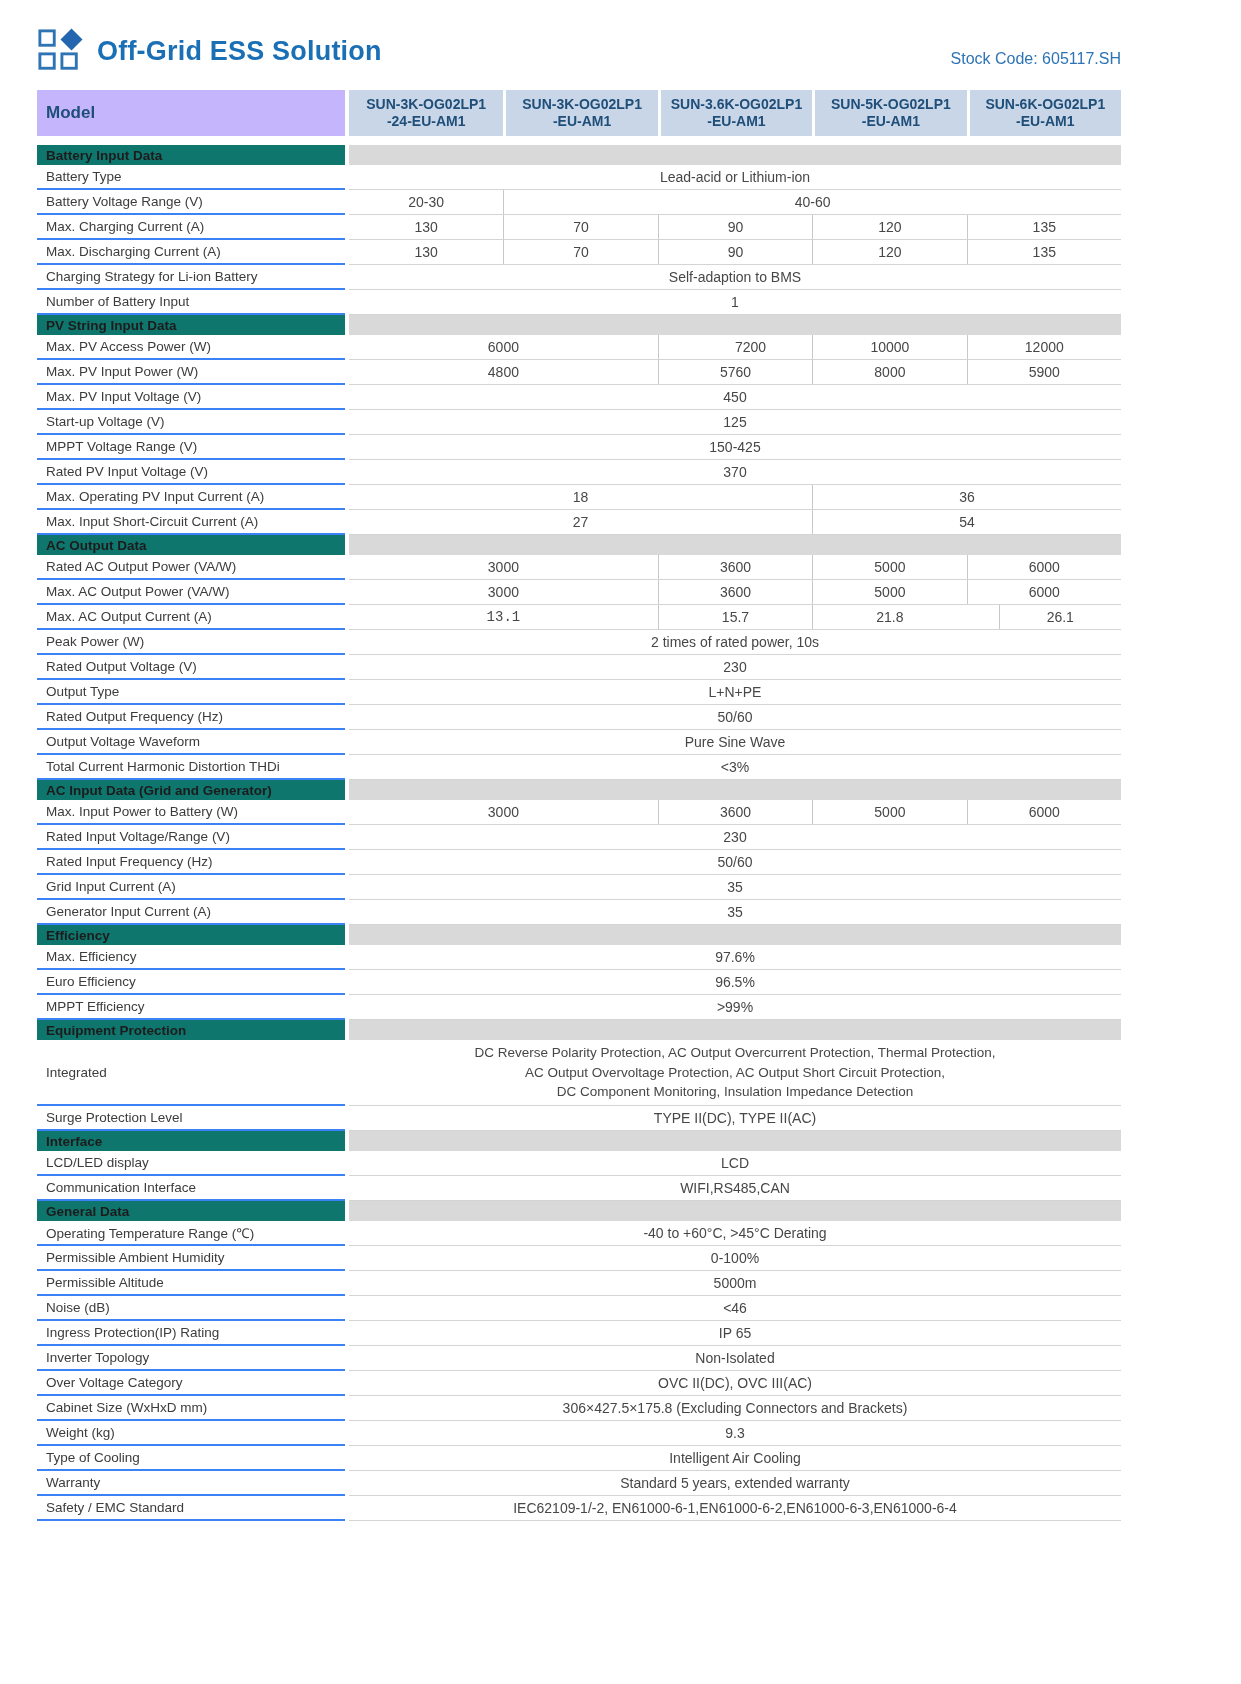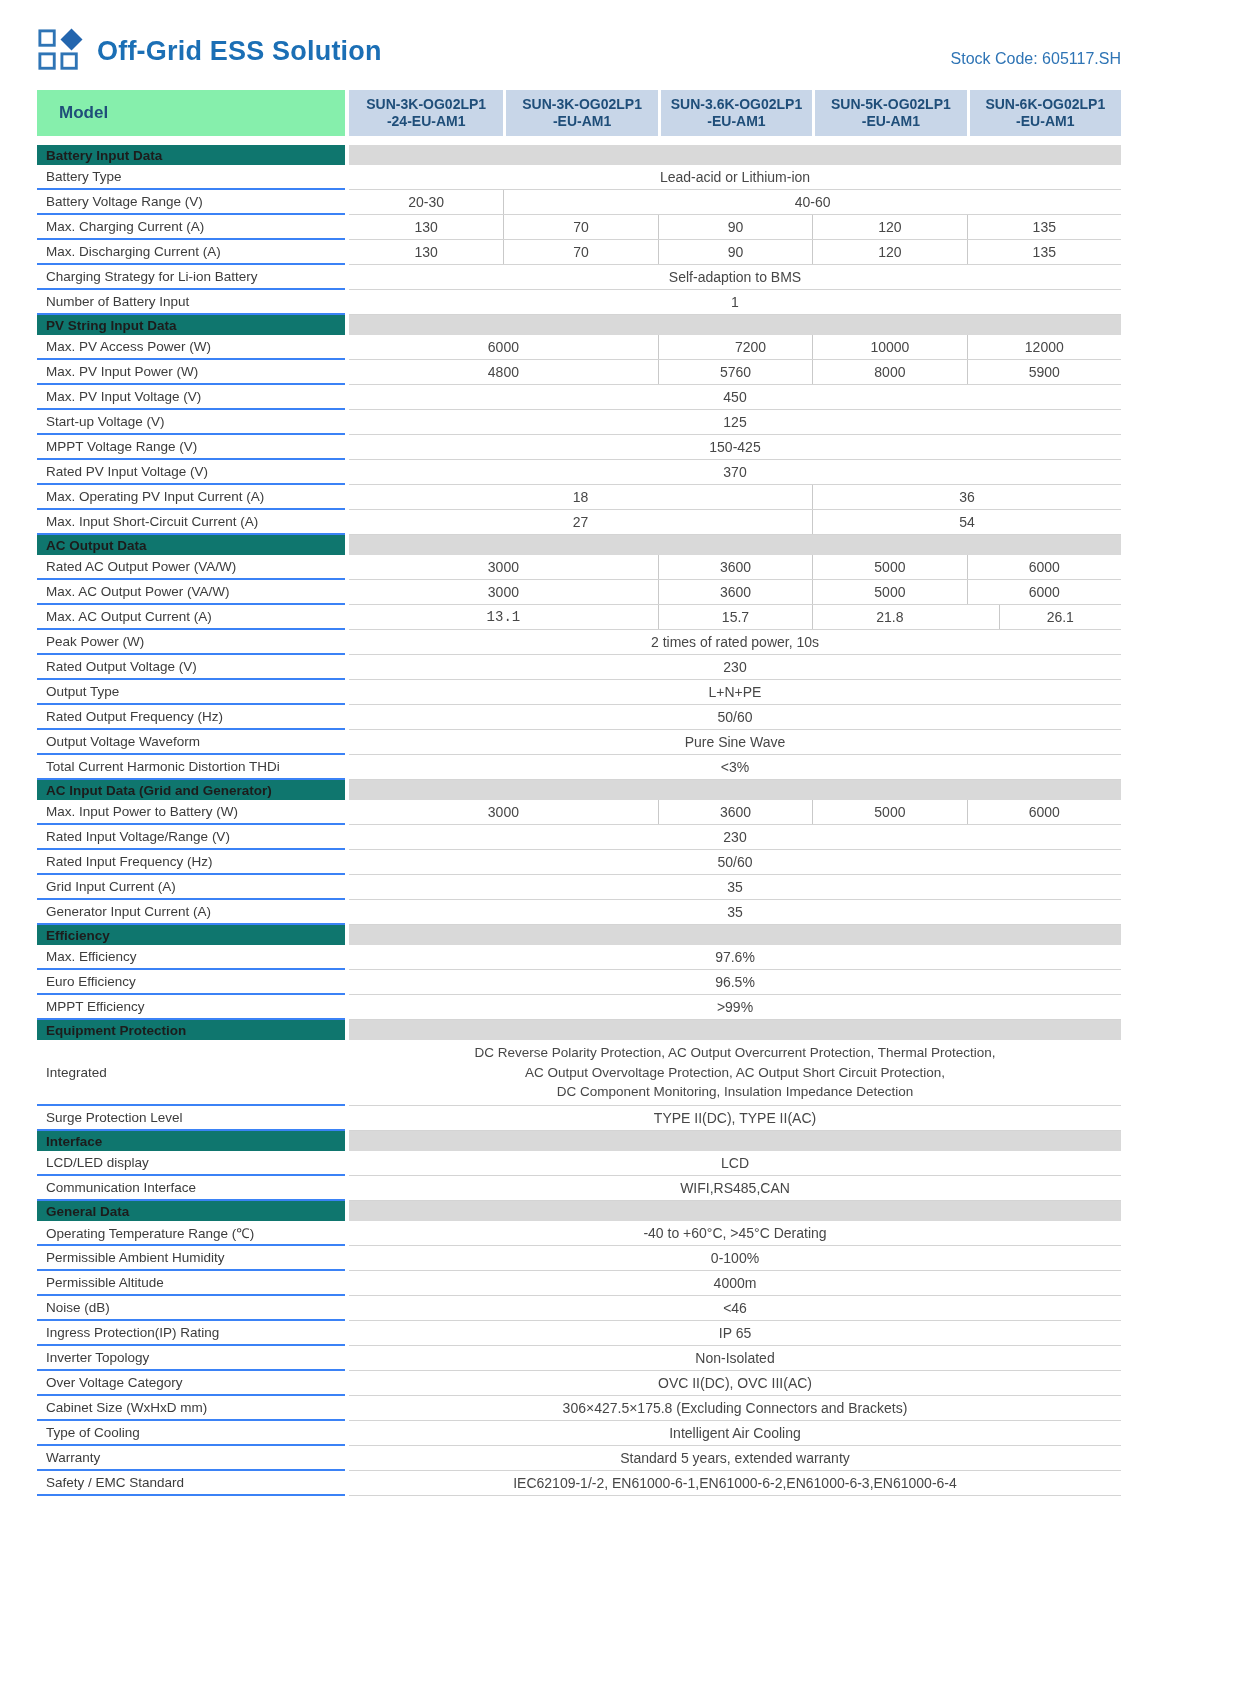--- a/index.html
+++ b/index.html
@@ -23,23 +23,23 @@
   .stock-code { align-self:flex-end; padding-bottom:6px; font-size:16px; color:#2e74b5; }
 
   
   .spec-table { width:100%; }
   .col-gap { width:4px; flex:0 0 4px; background:#ffffff; }
 
   
   .model-row { display:flex; height:46px; margin-bottom:9px; }
   .model-label {
     width:308px; flex:0 0 308px;
-    background:#86efac; color:#1f4e79;
+    background:#c4b5fd; color:#1f4e79;
     font-size:17px; font-weight:bold;
-    display:flex; align-items:center; padding-left:22px;
+    display:flex; align-items:center; padding-left:9px;
   }
   .model-cells {
     flex:1; background:#c8d6e8;
     display:grid; grid-template-columns:repeat(5,1fr);
   }
   .model-cell {
     display:flex; flex-direction:column; align-items:center; justify-content:center;
     color:#1f4e79; font-weight:bold; font-size:14px; line-height:17px; text-align:center;
   }
   .model-cell + .model-cell { border-left:3px solid #ffffff; }
@@ -450,21 +450,21 @@
           <div class="row-label">Permissible Ambient Humidity</div>
           <div class="col-gap"></div>
           <div class="row-data">
             <div class="row-cell" style="grid-column: span 5;">0-100%</div>
           </div>
         </div>
         <div class="spec-row">
           <div class="row-label">Permissible Altitude</div>
           <div class="col-gap"></div>
           <div class="row-data">
-            <div class="row-cell" style="grid-column: span 5;">4000m</div>
+            <div class="row-cell" style="grid-column: span 5;">5000m</div>
           </div>
         </div>
         <div class="spec-row">
           <div class="row-label">Noise (dB)</div>
           <div class="col-gap"></div>
           <div class="row-data">
             <div class="row-cell" style="grid-column: span 5;">&lt;46</div>
           </div>
         </div>
         <div class="spec-row">
@@ -489,20 +489,27 @@
           </div>
         </div>
         <div class="spec-row">
           <div class="row-label">Cabinet Size (WxHxD mm)</div>
           <div class="col-gap"></div>
           <div class="row-data">
             <div class="row-cell" style="grid-column: span 5;">306×427.5×175.8 (Excluding Connectors and Brackets)</div>
           </div>
         </div>
         <div class="spec-row">
+          <div class="row-label">Weight (kg)</div>
+          <div class="col-gap"></div>
+          <div class="row-data">
+            <div class="row-cell" style="grid-column: span 5;">9.3</div>
+          </div>
+        </div>
+        <div class="spec-row">
           <div class="row-label">Type of Cooling</div>
           <div class="col-gap"></div>
           <div class="row-data">
             <div class="row-cell" style="grid-column: span 5;">Intelligent Air Cooling</div>
           </div>
         </div>
         <div class="spec-row">
           <div class="row-label">Warranty</div>
           <div class="col-gap"></div>
           <div class="row-data">

